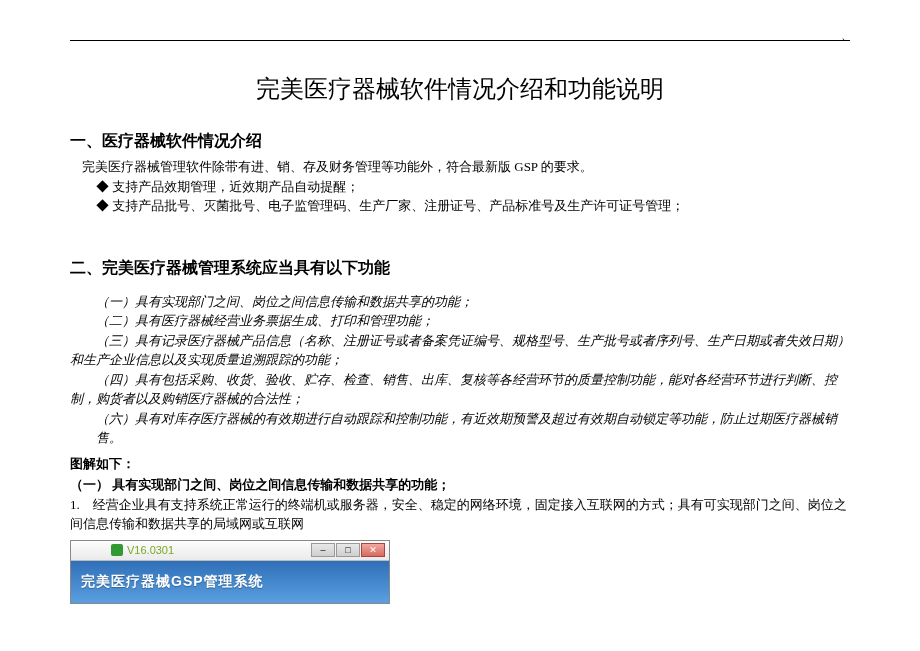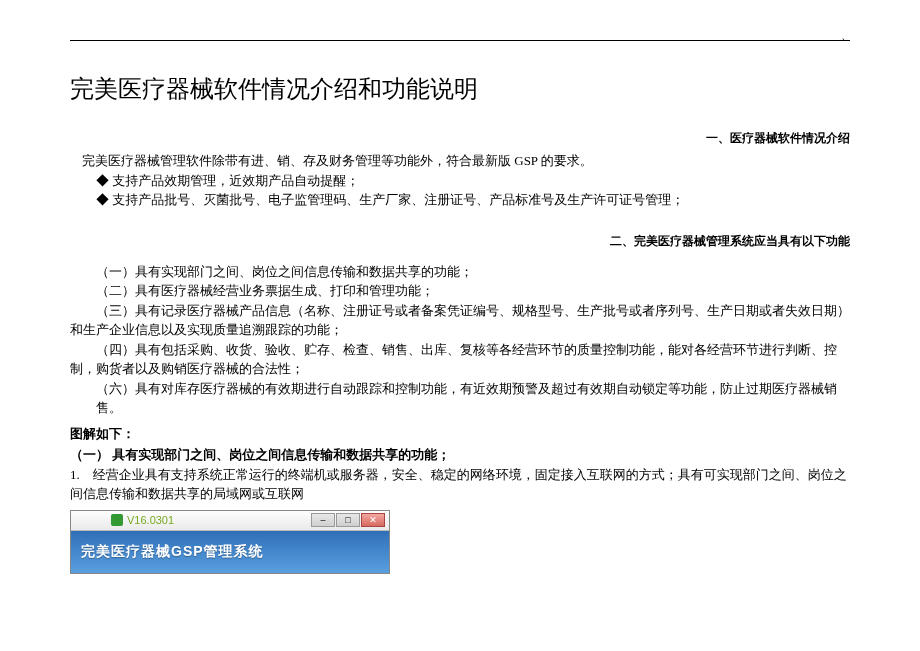--- a/index.html
+++ b/index.html
@@ -17,39 +17,38 @@
       margin-bottom: 30px;
       position: relative;
     }
     .page-corner {
       position: absolute;
       right: -2px;
       top: -14px;
       font-size: 11px;
     }
     h1 {
-      text-align: left;
+      text-align: center;
       font-size: 24px;
       font-weight: normal;
       margin-bottom: 22px;
       font-family: "SimSun", serif;
     }
     h2 {
-      font-size: 12px;
+      font-size: 16px;
       font-weight: bold;
       margin: 4px 0 4px;
-      text-align: right;
     }
     .intro-line { margin-left: 12px; }
-    .diamond-list { margin-left: 26px; }
+    .diamond-list { margin-left: 26px; margin-bottom: 18px; }
     .diamond-list li { list-style: none; }
     .diamond-list li::before { content: "◆ "; }
     .section-gap { height: 18px; }
     .num-list { margin-left: 26px; }
-    .num-list p { margin: 0; }
+    .num-list p { margin: 0; font-style: italic; }
     .subtitle {
       font-weight: bold;
       font-size: 13px;
       margin-top: 6px;
     }
     .sub-bold {
       font-weight: bold;
       margin-top: 2px;
     }
     .para { margin-left: 0; }

